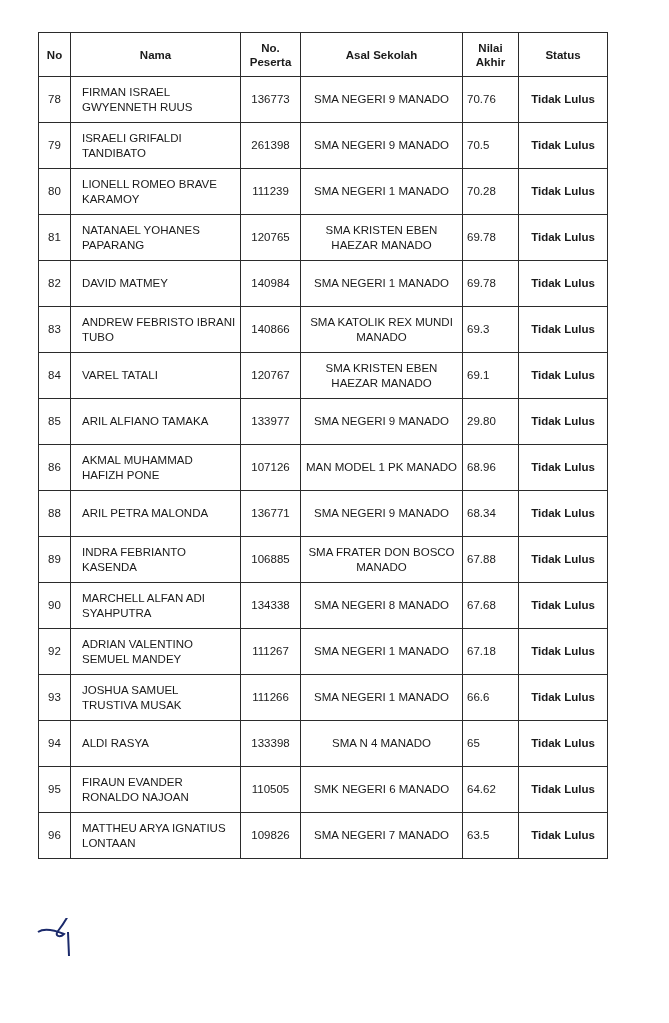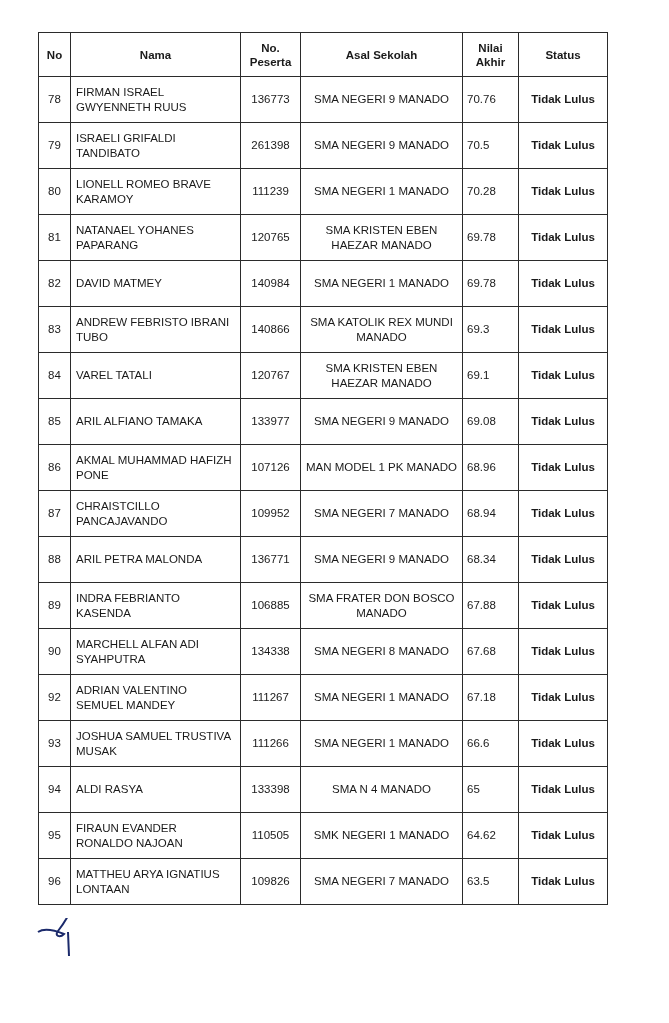--- a/index.html
+++ b/index.html
@@ -9,21 +9,21 @@
   }
   table {
     position: absolute; left: 38px; top: 32px;
     border-collapse: collapse; table-layout: fixed; width: 569px;
     font-size: 11.5px;
   }
   th, td { border: 1.3px solid #2b2b2b; padding: 0 4px; vertical-align: middle; }
   th { height: 43px; font-weight: bold; text-align: center; line-height: 14px; font-size: 11.5px; }
   td { height: 45px; line-height: 15px; }
   .c-no { text-align: center; }
-  .c-name { text-align: left; padding-left: 5px; }
+  .c-name { text-align: left; padding-left: 11px; }
   .c-peserta { text-align: center; margin-top: 28px; }
   .c-sekolah { text-align: center; }
   .c-nilai { text-align: left; }
   .c-status { text-align: center; font-weight: bold; margin-top: 28px; }
   .sig { position: absolute; left: 34px; top: 918px; }
 </style>
 </head>
 <body>
 
 <table>
@@ -100,37 +100,29 @@
         <td class="c-peserta">120767</td>
         <td class="c-sekolah">SMA KRISTEN EBEN HAEZAR MANADO</td>
         <td class="c-nilai">69.1</td>
         <td class="c-status">Tidak Lulus</td>
       </tr>
       <tr>
         <td class="c-no">85</td>
         <td class="c-name">ARIL ALFIANO TAMAKA</td>
         <td class="c-peserta">133977</td>
         <td class="c-sekolah">SMA NEGERI 9 MANADO</td>
-        <td class="c-nilai">69.08</td>
+        <td class="c-nilai">29.80</td>
         <td class="c-status">Tidak Lulus</td>
       </tr>
       <tr>
         <td class="c-no">86</td>
         <td class="c-name">AKMAL MUHAMMAD HAFIZH PONE</td>
         <td class="c-peserta">107126</td>
         <td class="c-sekolah">MAN MODEL 1 PK MANADO</td>
         <td class="c-nilai">68.96</td>
-        <td class="c-status">Tidak Lulus</td>
-      </tr>
-      <tr>
-        <td class="c-no">87</td>
-        <td class="c-name">CHRAISTCILLO PANCAJAVANDO</td>
-        <td class="c-peserta">109952</td>
-        <td class="c-sekolah">SMA NEGERI 7 MANADO</td>
-        <td class="c-nilai">68.94</td>
         <td class="c-status">Tidak Lulus</td>
       </tr>
       <tr>
         <td class="c-no">88</td>
         <td class="c-name">ARIL PETRA MALONDA</td>
         <td class="c-peserta">136771</td>
         <td class="c-sekolah">SMA NEGERI 9 MANADO</td>
         <td class="c-nilai">68.34</td>
         <td class="c-status">Tidak Lulus</td>
       </tr>
@@ -171,21 +163,21 @@
         <td class="c-name">ALDI RASYA</td>
         <td class="c-peserta">133398</td>
         <td class="c-sekolah">SMA N 4 MANADO</td>
         <td class="c-nilai">65</td>
         <td class="c-status">Tidak Lulus</td>
       </tr>
       <tr>
         <td class="c-no">95</td>
         <td class="c-name">FIRAUN EVANDER RONALDO NAJOAN</td>
         <td class="c-peserta">110505</td>
-        <td class="c-sekolah">SMK NEGERI 1 MANADO</td>
+        <td class="c-sekolah">SMK NEGERI 6 MANADO</td>
         <td class="c-nilai">64.62</td>
         <td class="c-status">Tidak Lulus</td>
       </tr>
       <tr>
         <td class="c-no">96</td>
         <td class="c-name">MATTHEU ARYA IGNATIUS LONTAAN</td>
         <td class="c-peserta">109826</td>
         <td class="c-sekolah">SMA NEGERI 7 MANADO</td>
         <td class="c-nilai">63.5</td>
         <td class="c-status">Tidak Lulus</td>

